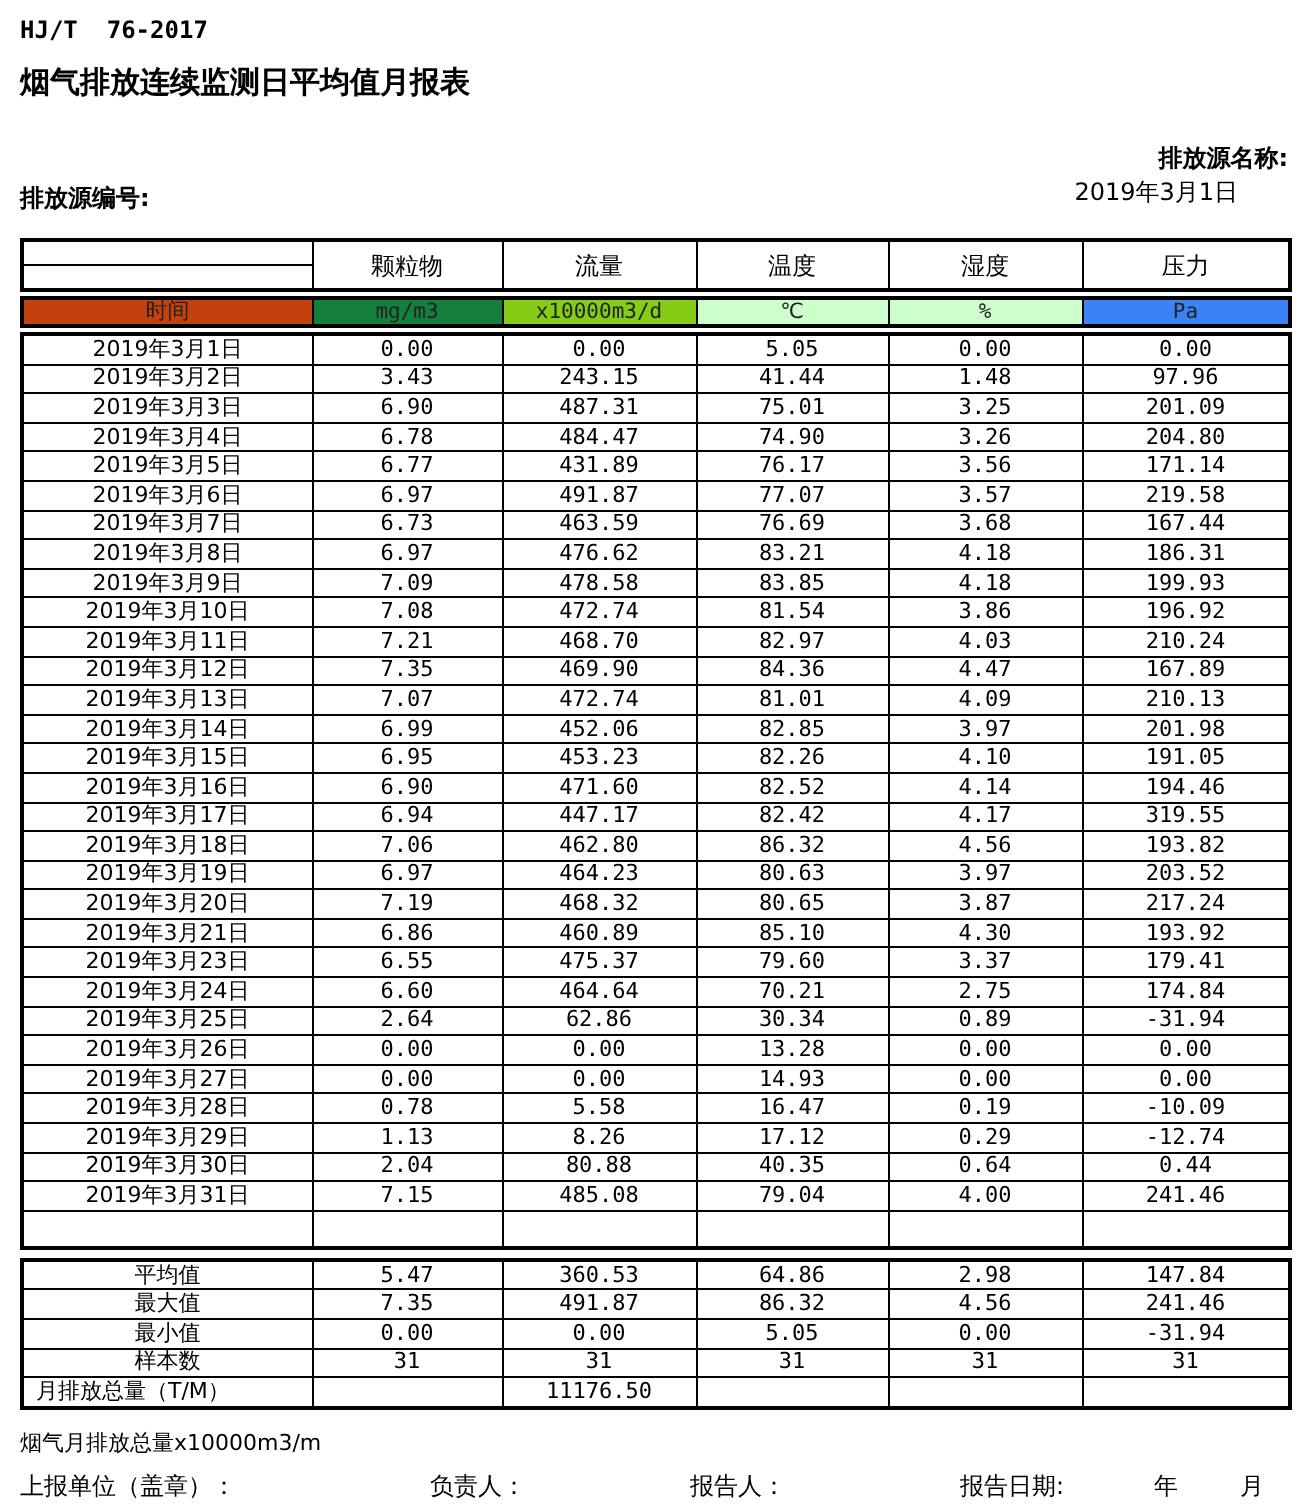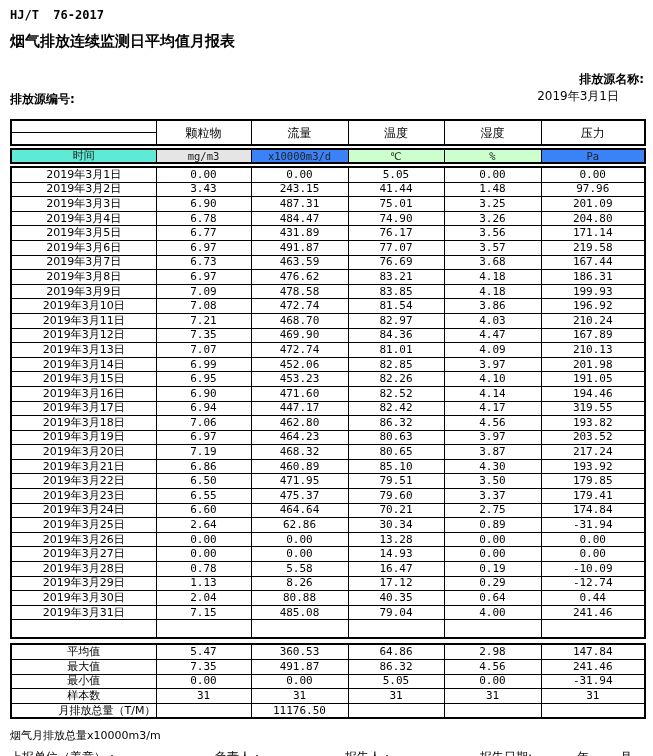--- a/index.html
+++ b/index.html
@@ -24,21 +24,21 @@
                 overflow:hidden;white-space:nowrap;}
   #header-table td{height:11px;}
   #header-table td.param{font-family:"DejaVu Sans",sans-serif;font-size:12px;}
   .gap2{height:2px;}
   .gap4{height:4px;}
   table.green td{background:#ccffcc;height:11px;font-size:10.5px;color:#222;}
   table.green td.c1{font-family:"DejaVu Sans",sans-serif;font-size:11px;}
   #data-table td.date, #summary-table td.label{
         font-family:"DejaVu Sans",sans-serif;font-size:11px;}
   #data-table tr.blank td{height:17px;}
-  #summary-table td.label.left{text-align:right;padding-left:6px;}
+  #summary-table td.label.left{text-align:left;padding-left:6px;}
 
   .footnote{margin-top:9px;font-size:11px;
             font-family:"DejaVu Sans",sans-serif;}
   .sigline{position:relative;margin-top:6px;height:16px;font-size:12px;}
   .sigline span{position:absolute;top:0;white-space:nowrap;}
   .sig-unit{left:0;}
   .sig-resp{left:205px;}
   .sig-reporter{left:335px;}
   .sig-date{left:470px;}
   .sig-year{left:567px;}
@@ -92,23 +92,23 @@
         <colgroup>
           <col style="width: 145px;">
           <col style="width: 95px;">
           <col style="width: 97px;">
           <col style="width: 96px;">
           <col style="width: 97px;">
           <col style="width: 104px;">
         </colgroup>
       <tbody>
         <tr id="units-row">
-          <td class="c1" style="background: #5eead4;">时间</td>
-        <td class="unit" style="background: #e5e5e5;">mg/m3</td>
-            <td class="unit" style="background: #3b82f6;">x10000m3/d</td>
+          <td class="c1" style="background: #c2410c;">时间</td>
+        <td class="unit" style="background: #15803d;">mg/m3</td>
+            <td class="unit" style="background: #84cc16;">x10000m3/d</td>
             <td class="unit" style="background: rgb(204, 255, 204);">℃</td>
             <td class="unit" style="background: rgb(204, 255, 204);">%</td>
             <td class="unit" style="background: #3b82f6;">Pa</td>
           </tr>
       </tbody>
     </table>
 
     <div class="gap2"></div>
 
     <table class="grid" id="data-table">
@@ -281,28 +281,20 @@
             <td>3.87</td>
             <td>217.24</td>
           </tr>
           <tr>
             <td class="date">2019年3月21日</td>
             <td>6.86</td>
             <td>460.89</td>
             <td>85.10</td>
             <td>4.30</td>
             <td>193.92</td>
-          </tr>
-          <tr>
-            <td class="date">2019年3月22日</td>
-            <td>6.50</td>
-            <td>471.95</td>
-            <td>79.51</td>
-            <td>3.50</td>
-            <td>179.85</td>
           </tr>
           <tr>
             <td class="date">2019年3月23日</td>
             <td>6.55</td>
             <td>475.37</td>
             <td>79.60</td>
             <td>3.37</td>
             <td>179.41</td>
           </tr>
           <tr>

